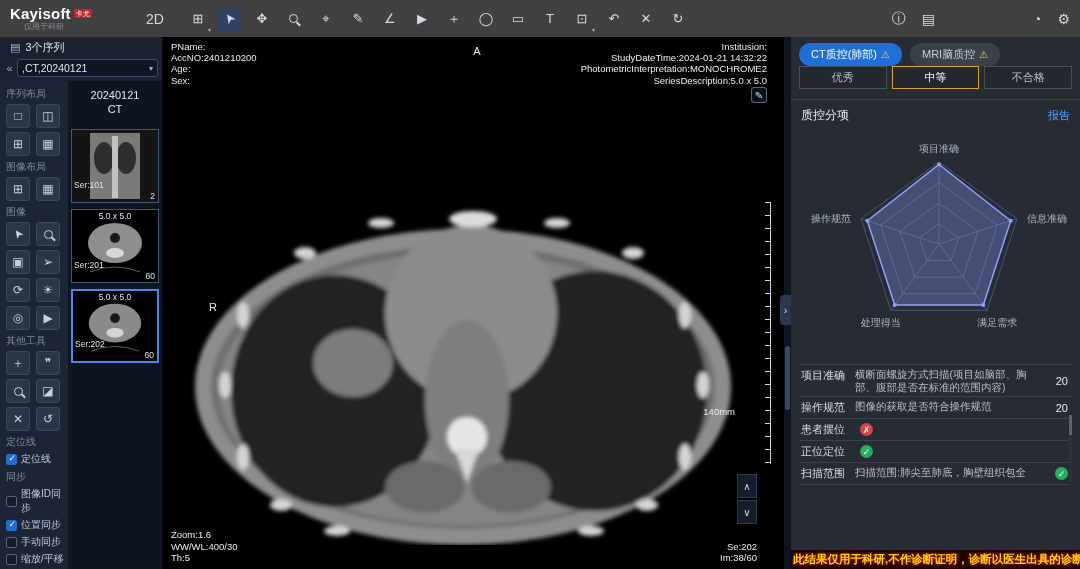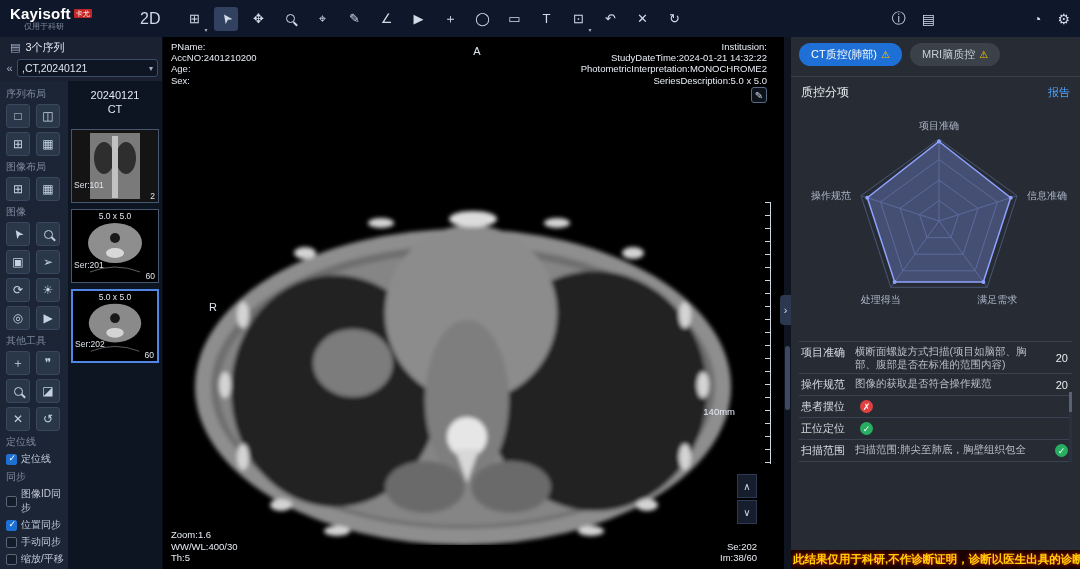--- a/index.html
+++ b/index.html
@@ -1,27 +1,27 @@
 <!DOCTYPE html>
 <html><head>
 <meta charset="utf-8">
 <style>
   html,body{margin:0;padding:0;width:1080px;height:569px;overflow:hidden;background:#05080f;
     font-family:"Liberation Sans","DejaVu Sans",sans-serif;}
   *{box-sizing:border-box;}
   .app{width:1080px;height:569px;position:relative;display:flex;flex-direction:column;}
 
   
-  .topbar{height:37px;background:#0f172a;display:flex;align-items:center;padding:0 10px;gap:8px;flex:none;}
+  .topbar{height:37px;background:#404040;display:flex;align-items:center;padding:0 10px;gap:8px;flex:none;}
   .brand{width:118px;flex:none;line-height:1;}
   .brand-row{display:flex;align-items:center;}
   .brand-name{color:#fff;font-size:15px;font-weight:bold;letter-spacing:.2px;}
   .brand-cn{background:#c22525;color:#fff;font-size:7px;padding:1px 2px;margin-left:3px;border-radius:1px;}
   .brand-sub{color:#7f8ba0;font-size:8px;margin-top:2px;padding-left:14px;}
-  .mode-label{color:#cfd8e8;font-size:16px;margin:0 14px 0 4px;text-align:right;}
+  .mode-label{color:#cfd8e8;font-size:14px;margin:0 14px 0 10px;text-align:right;}
   .tools{display:flex;gap:8px;align-items:center;}
   .tbtn{width:24px;height:24px;display:flex;align-items:center;justify-content:center;color:#d3dbe8;
     font-size:13px;background:transparent;border:none;border-radius:3px;position:relative;cursor:pointer;padding:0;}
   .tbtn.active{background:#31415f;}
   .mini-caret{position:absolute;right:-1px;bottom:-2px;font-size:6px;color:#9fb0c8;}
   .rot-nw{display:inline-block;transform:rotate(-125deg);}
   .mag{width:9px;height:9px;border:1.5px solid currentColor;border-radius:50%;position:relative;display:inline-block;}
   .mag::after{content:"";position:absolute;width:5px;height:1.5px;background:currentColor;transform:rotate(45deg);right:-4px;bottom:-2px;}
   .tools-right{margin-left:auto;display:flex;align-items:center;gap:16px;}
   .rspacer{width:66px;}
@@ -464,20 +464,25 @@
           <span>CT质控(肺部)</span>
           <span class="warn">⚠</span>
         </button>
         <button class="qc-tab">
           <span>MRI脑质控</span>
           <span class="warn">⚠</span>
         </button>
       </div>
 
 
+      <div class="grade-row">
+        <button class="grade-btn">优秀</button>
+        <button class="grade-btn selected">中等</button>
+        <button class="grade-btn">不合格</button>
+      </div>
 
       <div class="sec-divider"></div>
       <div class="sec-head">
         <span>质控分项</span>
         <a>报告</a>
       </div>
 
       <svg id="radar-svg" width="280" height="238">
           <polygon points="140.0,36.0 218.0,92.7 188.2,184.3 91.8,184.3 62.0,92.7" fill="none" stroke="#4a5674" stroke-width="1"></polygon>
           <polygon points="140.0,56.5 198.5,99.0 176.1,167.8 103.9,167.8 81.5,99.0" fill="none" stroke="#4a5674" stroke-width="1"></polygon>

